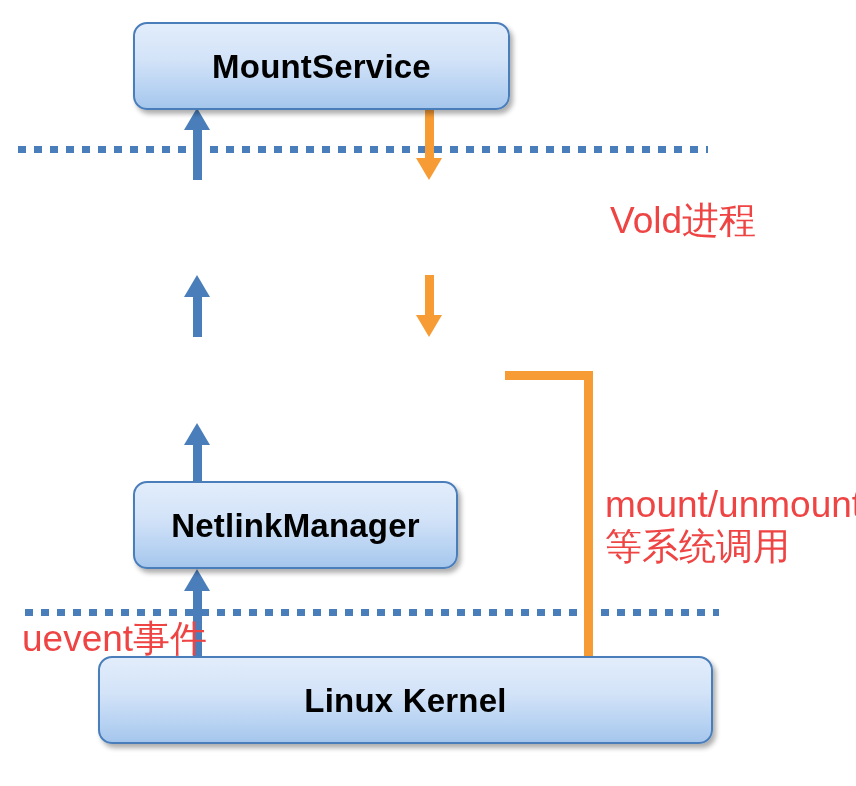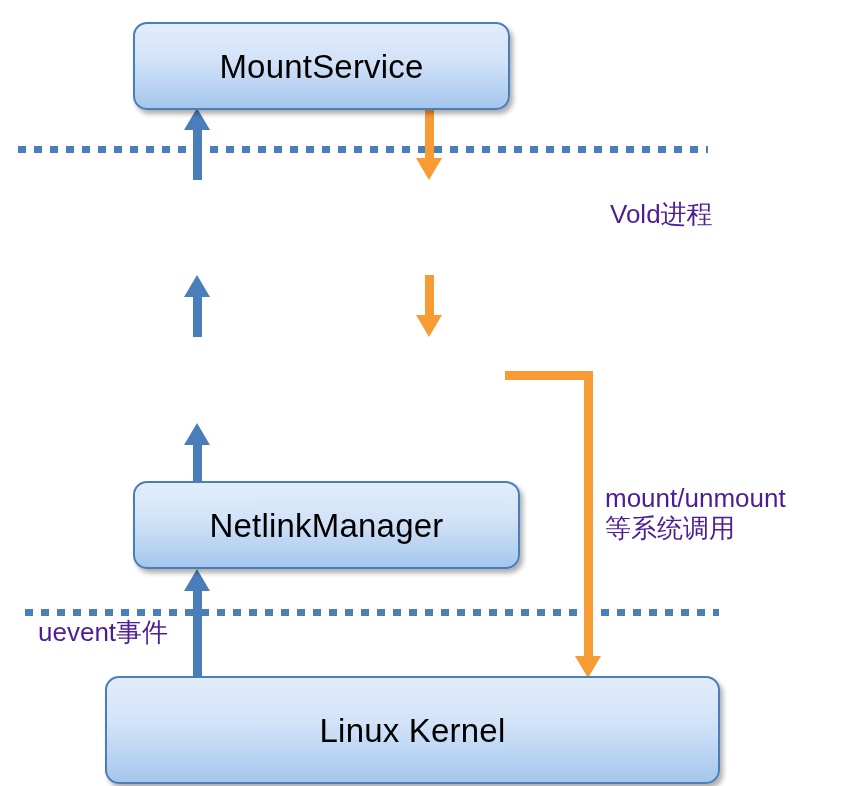--- a/index.html
+++ b/index.html
@@ -21,20 +21,21 @@
     position: absolute;
     box-sizing: border-box;
     border: 2px solid #4a7ebb;
     border-radius: 14px;
     background: linear-gradient(to bottom, #e2edfb 0%, #d3e3f8 42%, #b7d2f2 78%, #a5c6ec 100%);
     box-shadow: 3px 4px 5px rgba(0,0,0,0.32);
     display: flex;
     align-items: center;
     justify-content: center;
     z-index: 4;
+    font-weight: bold;
   }
   .node-label {
     color: #000000;
     font-size: 33px;
     line-height: 1;
     letter-spacing: 0.2px;
     white-space: nowrap;
   }
 
   
@@ -84,22 +85,22 @@
   .elbow-v {
     position: absolute;
     width: 9px;
     background: #f79b34;
     z-index: 3;
   }
 
   
   .caption {
     position: absolute;
-    color: #4c1d95;
-    font-size: 26px;
+    color: #ef4444;
+    font-size: 37px;
     line-height: 1.14;
     white-space: pre-line;
     z-index: 5;
   }
 </style>
 </head>
 <body>
 
 <div id="canvas">
 
@@ -127,28 +128,28 @@
   <div class="elbow-h" style="left:505px; top:371px; width:88px;"></div>
   <div class="elbow-v" style="left:584px; top:371px; height:288px;"></div>
   <div class="arrow-head head-down-orange" style="left:575px; top:656px;"></div>
 
   <div class="node" style="left:133px; top:22px; width:377px; height:88px;">
     <span class="node-label">MountService</span>
   </div>
 
 
 
-  <div class="node" style="left:133px; top:481px; width:387px; height:88px;">
+  <div class="node" style="left:133px; top:481px; width:325px; height:88px;">
     <span class="node-label">NetlinkManager</span>
   </div>
 
-  <div class="node" style="left:98px; top:676px; width:615px; height:108px;margin-left:7px;">
+  <div class="node" style="left:98px; top:656px; width:615px; height:88px;">
     <span class="node-label">Linux Kernel</span>
   </div>
 
   <div class="caption" style="left:610px; top:200px;">Vold进程</div>
 
   <div class="caption" style="left:605px; top:484px;">mount/unmount
 等系统调用</div>
 
-  <div class="caption" style="left:38px; top:618px;">uevent事件</div>
+  <div class="caption" style="left:22px; top:618px;">uevent事件</div>
 
 </div>
 
 </body></html>

